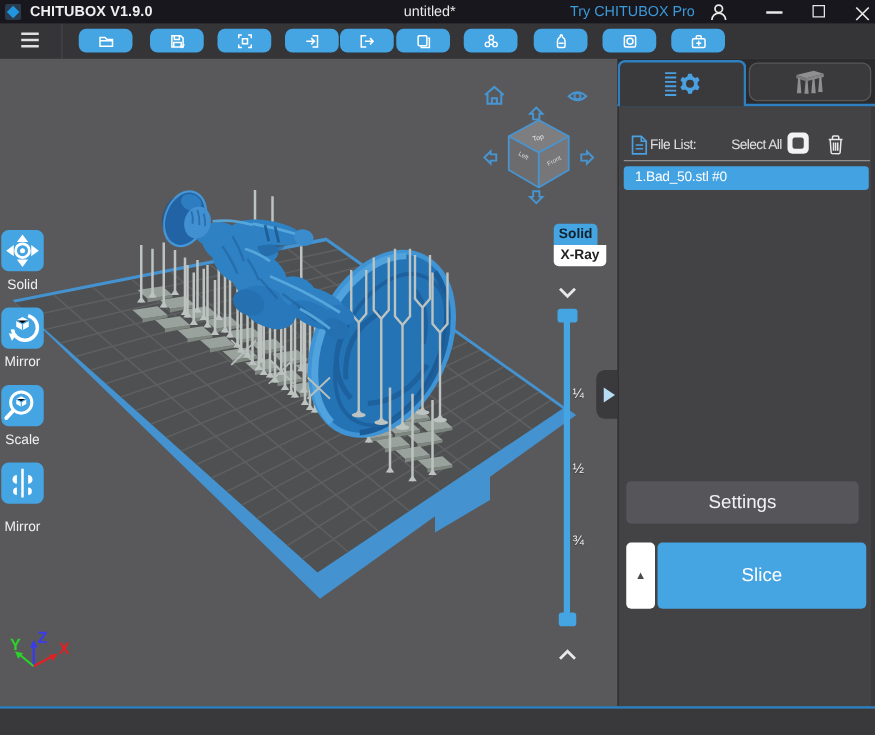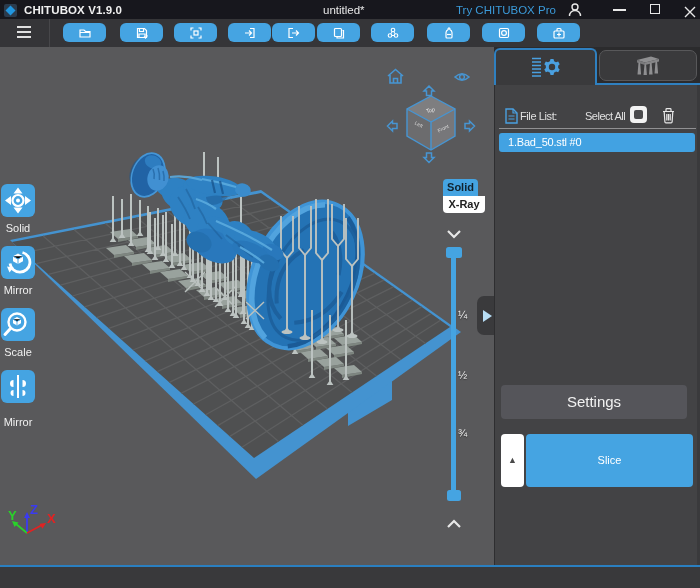--- a/index.html
+++ b/index.html
@@ -33,21 +33,21 @@
 .flicon { position:absolute; left:11px; top:61px; }
 .fltext { position:absolute; left:26px; top:63px; color:#e0e0e0; font-size:11px; letter-spacing:-0.4px; }
 .selall { position:absolute; left:91px; top:63px; color:#e0e0e0; font-size:11px; letter-spacing:-0.5px; }
 .chk { position:absolute; left:136px; top:59px; width:17px; height:17px; background:#f2f2f2; border-radius:4px; display:flex; align-items:center; justify-content:center; }
 .chki { width:9px; height:9px; background:#4a4a4c; border-radius:2px; }
 .trash { position:absolute; left:167px; top:60px; }
 .flsep { position:absolute; left:5px; top:81px; width:197px; height:1px; background:#909092; }
 .flrow { position:absolute; left:5px; top:86px; width:196px; height:19px; background:#42a2e2; border-radius:3px; color:#fff; font-size:11px; letter-spacing:-0.2px; line-height:19px; padding-left:9px; }
 .settings { position:absolute; left:7px; top:338px; width:186px; height:34px; background:#55555a; border-radius:4px; color:#f2f2f2; font-size:15px; text-align:center; line-height:34px; }
 .sliceup { position:absolute; left:7px; top:387px; width:23px; height:53px; background:#fff; border-radius:4px; color:#4a4a4a; font-size:9px; text-align:center; line-height:53px; }
-.slice { position:absolute; left:32px; top:387px; width:167px; height:53px; background:#45a4e2; border-radius:4px; color:#fff; font-size:11px; text-align:center; line-height:53px; }
+.slice { position:absolute; left:32px; top:387px; width:167px; height:53px; background:#45a4e2; border-radius:4px; color:#fff; font-size:15px; text-align:center; line-height:53px; }
 .bluebar { position:absolute; left:0; top:565px; width:700px; height:2px; background:#2a7fc0; }
 .botbar { position:absolute; left:0; top:567px; width:700px; height:21px; background:#39393b; }
 </style></head>
 <body>
 <div class="viewport">
     <svg width="494" height="518" viewBox="0 0 494 518" style="position:absolute;left:0;top:0">
       <path d="M392,326 L392,353 L348,379 L348,353 Z" fill="#4493d0"></path>
       <path d="M10,193 L261,143 L461,285 L256,432 Z" fill="#4493d0"></path>
       <path d="M12,195 L261,146 L450,280 L254,411 Z" fill="#4f5051"></path>
       <path d="M24.1,205.8 L270.4,152.7 M36.2,216.6 L279.9,159.4 M48.3,227.4 L289.4,166.1 M60.4,238.2 L298.8,172.8 M72.5,249.0 L308.2,179.5 M84.6,259.8 L317.7,186.2 M96.7,270.6 L327.1,192.9 M108.8,281.4 L336.6,199.6 M120.9,292.2 L346.1,206.3 M133.0,303.0 L355.5,213.0 M145.1,313.8 L364.9,219.7 M157.2,324.6 L374.4,226.4 M169.3,335.4 L383.9,233.1 M181.4,346.2 L393.3,239.8 M193.5,357.0 L402.8,246.5 M205.6,367.8 L412.2,253.2 M217.7,378.6 L421.6,259.9 M229.8,389.4 L431.1,266.6 M241.9,400.2 L440.5,273.3 M43.1,188.9 L278.5,394.6 M74.2,182.8 L303.0,378.2 M105.4,176.6 L327.5,361.9 M136.5,170.5 L352.0,345.5 M167.6,164.4 L376.5,329.1 M198.8,158.2 L401.0,312.8 M229.9,152.1 L425.5,296.4" stroke="#5e5f60" stroke-width="1.3" fill="none"></path>

